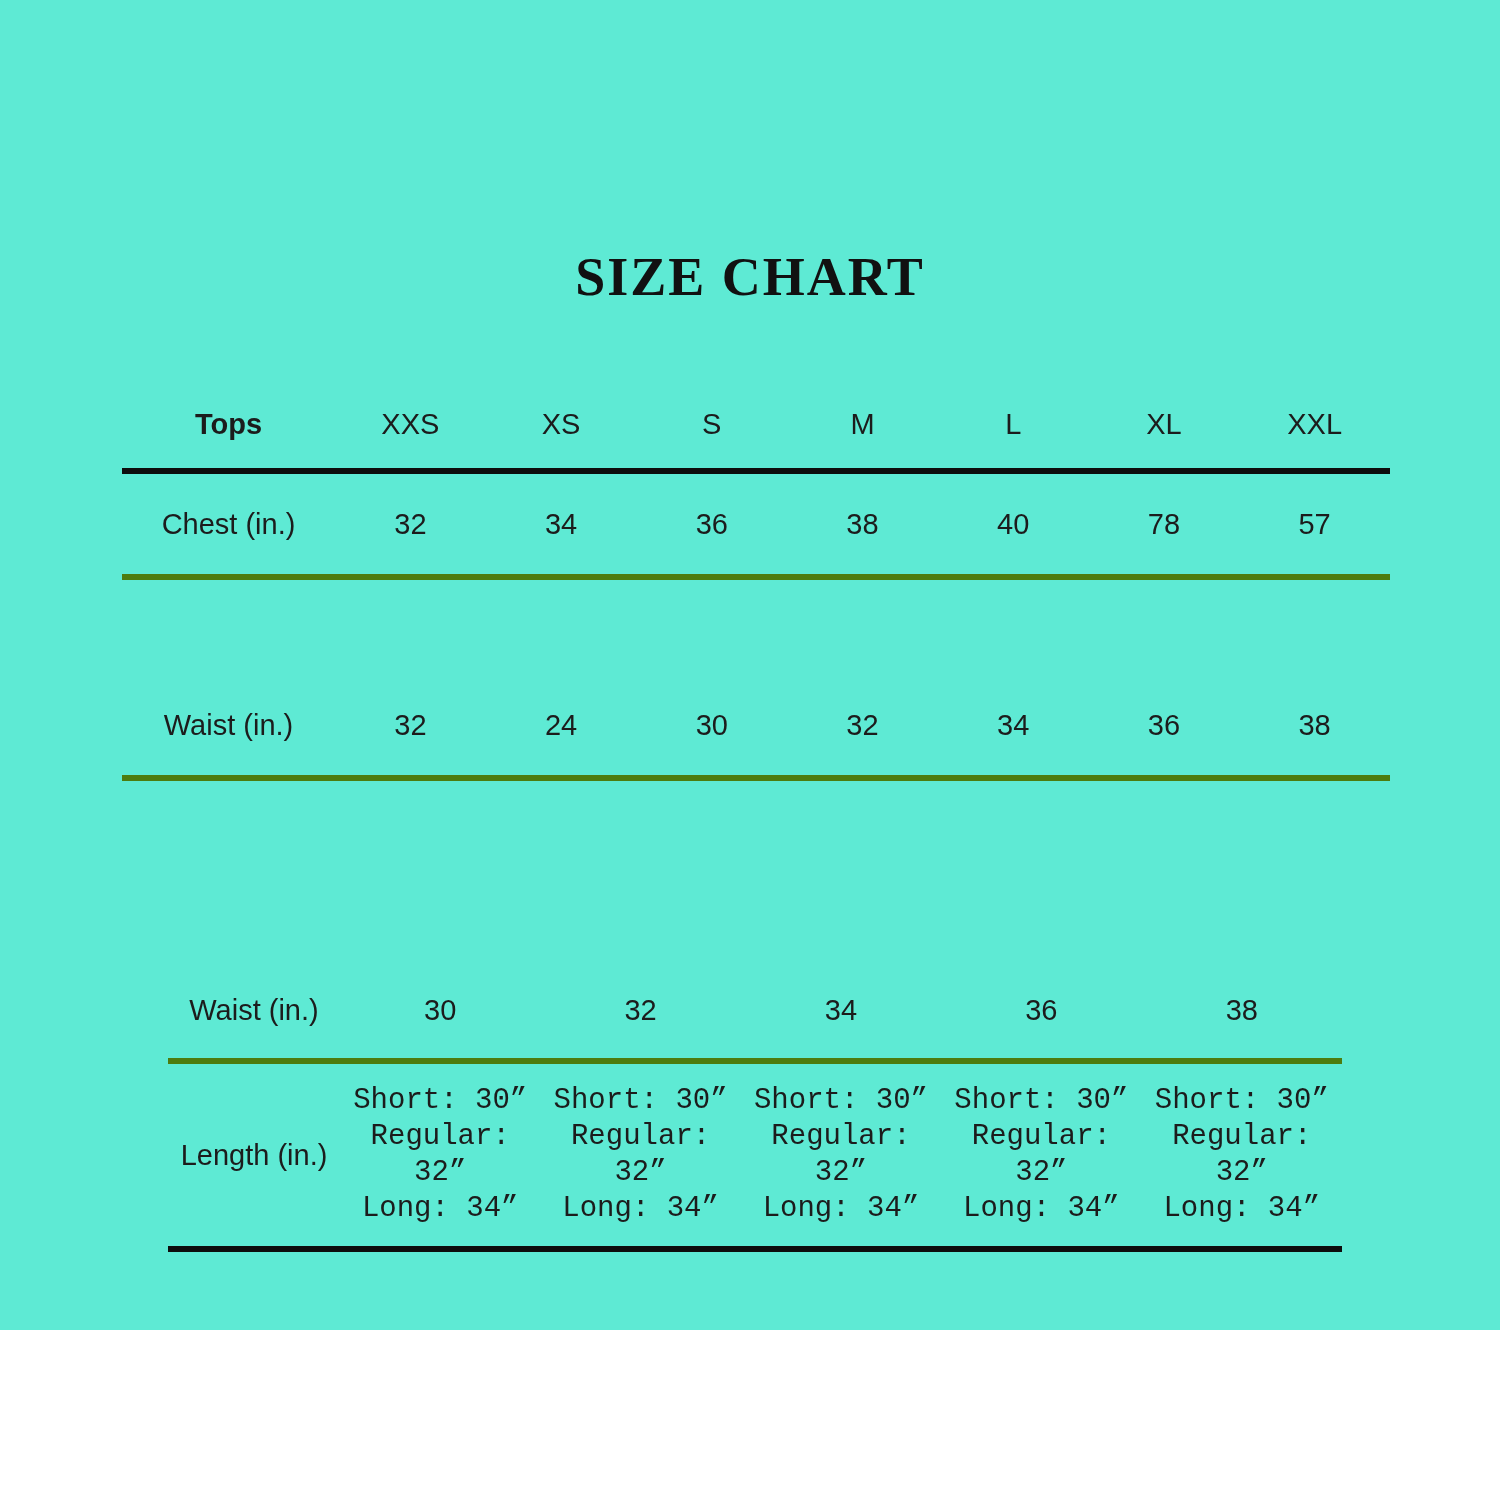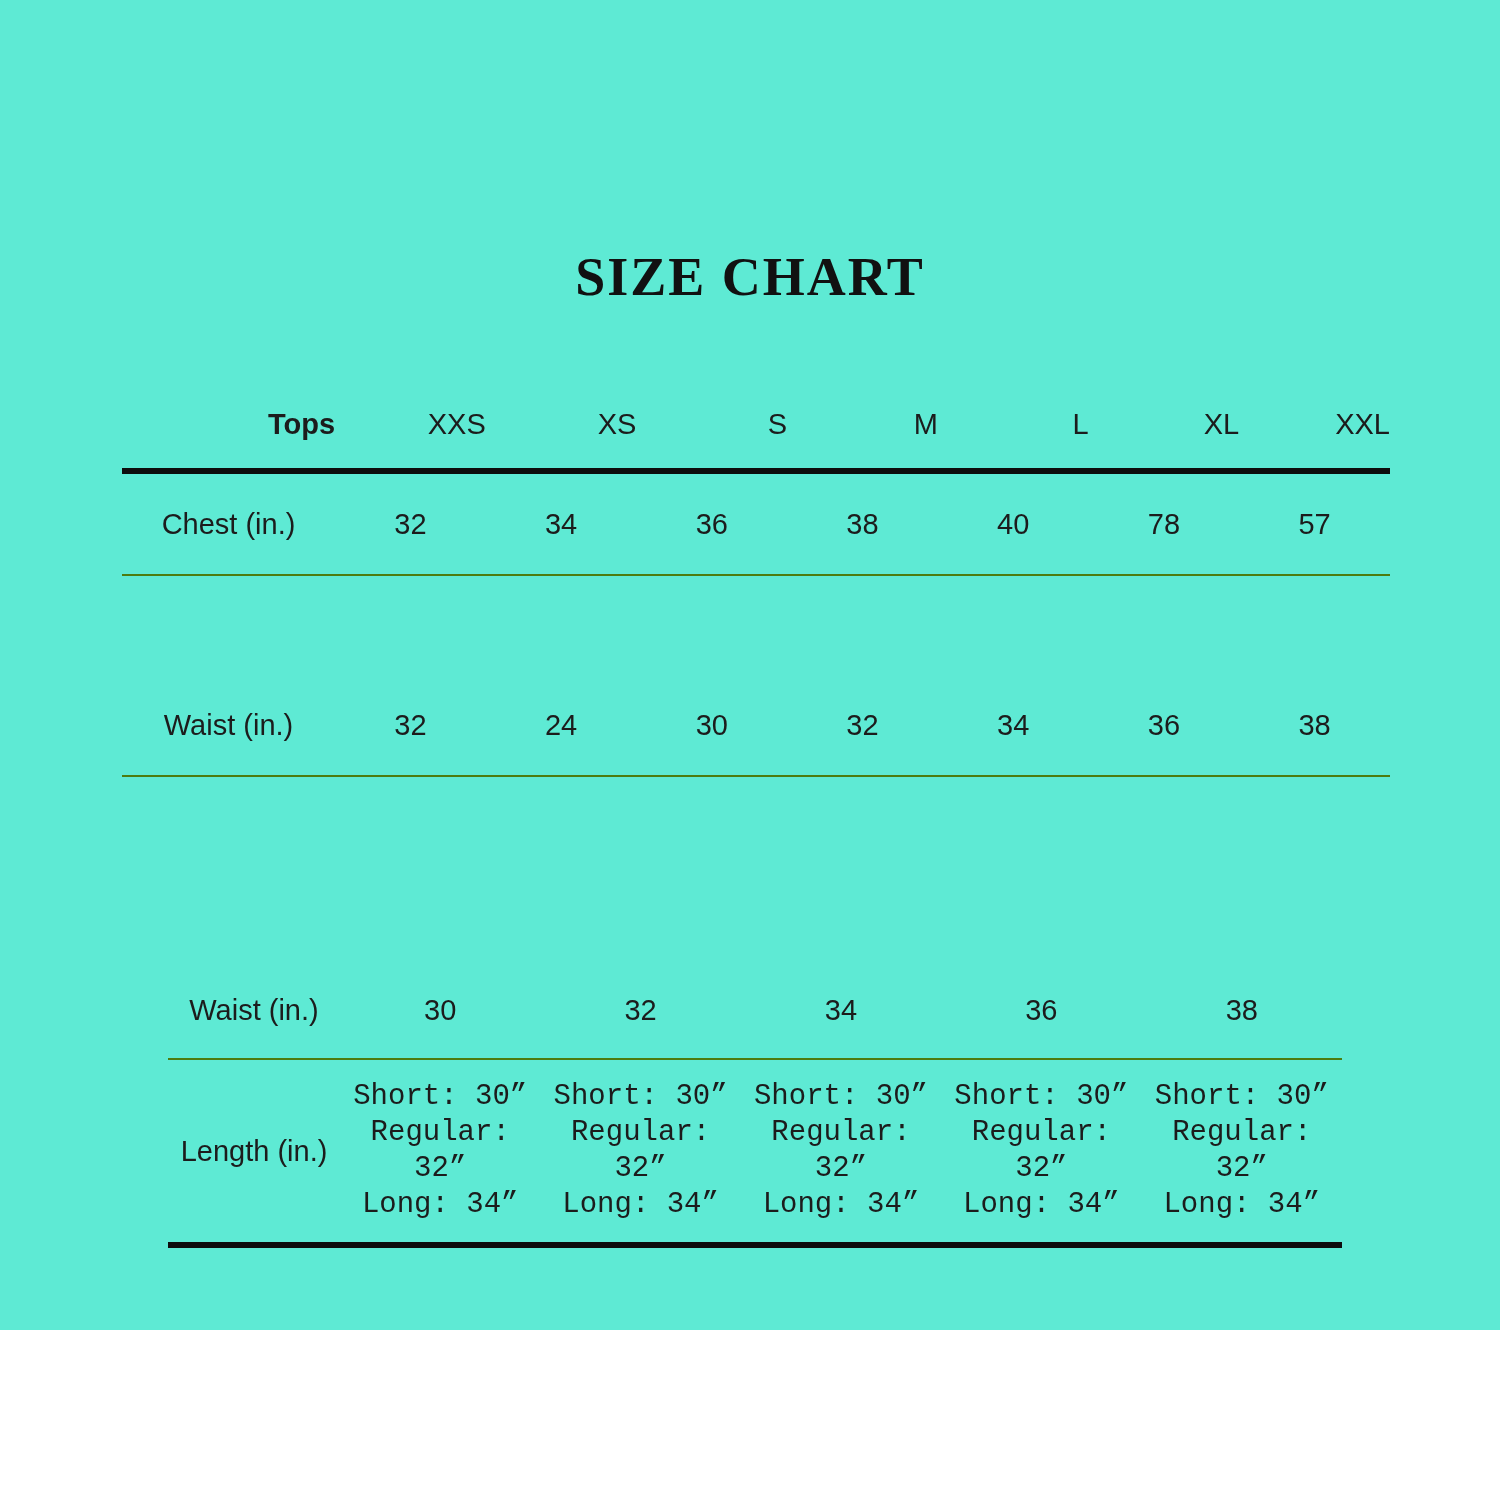--- a/index.html
+++ b/index.html
@@ -47,25 +47,25 @@
   }
   
   #tops-table, #pants-table {
     left: 122px;
     width: 1268px;
   }
   #tops-table col.lbl, #pants-table col.lbl { width: 213px; }
   #tops-table col.sz,  #pants-table col.sz  { width: 150.7px; }
   #tops-table { top: 380px; }
   #pants-table { top: 675px; }
-  #tops-table tr.header-row td { height: 88px; text-align: right; }
+  #tops-table tr.header-row td { height: 88px; }
   #pants-table tr.header-row td { height: 93px; }
   #tops-table tr.data-row td, #pants-table tr.data-row td { height: 100px; }
   tr.header-row { border-bottom: 6px solid #0d0d0d; }
-  tr.data-row { border-bottom: 2px solid #4d7c0f; }
+  tr.data-row { border-bottom: 6px solid #4d7c0f; }
   
   #jeans-table {
     left: 168px;
     top: 962px;
     width: 1174px;
   }
   #jeans-table col.lbl { width: 172px; }
   #jeans-table col.sz { width: 200.4px; }
   #jeans-table tr.header-row td { height: 108px; }
   #jeans-table tr.data-row td { height: 96px; }

